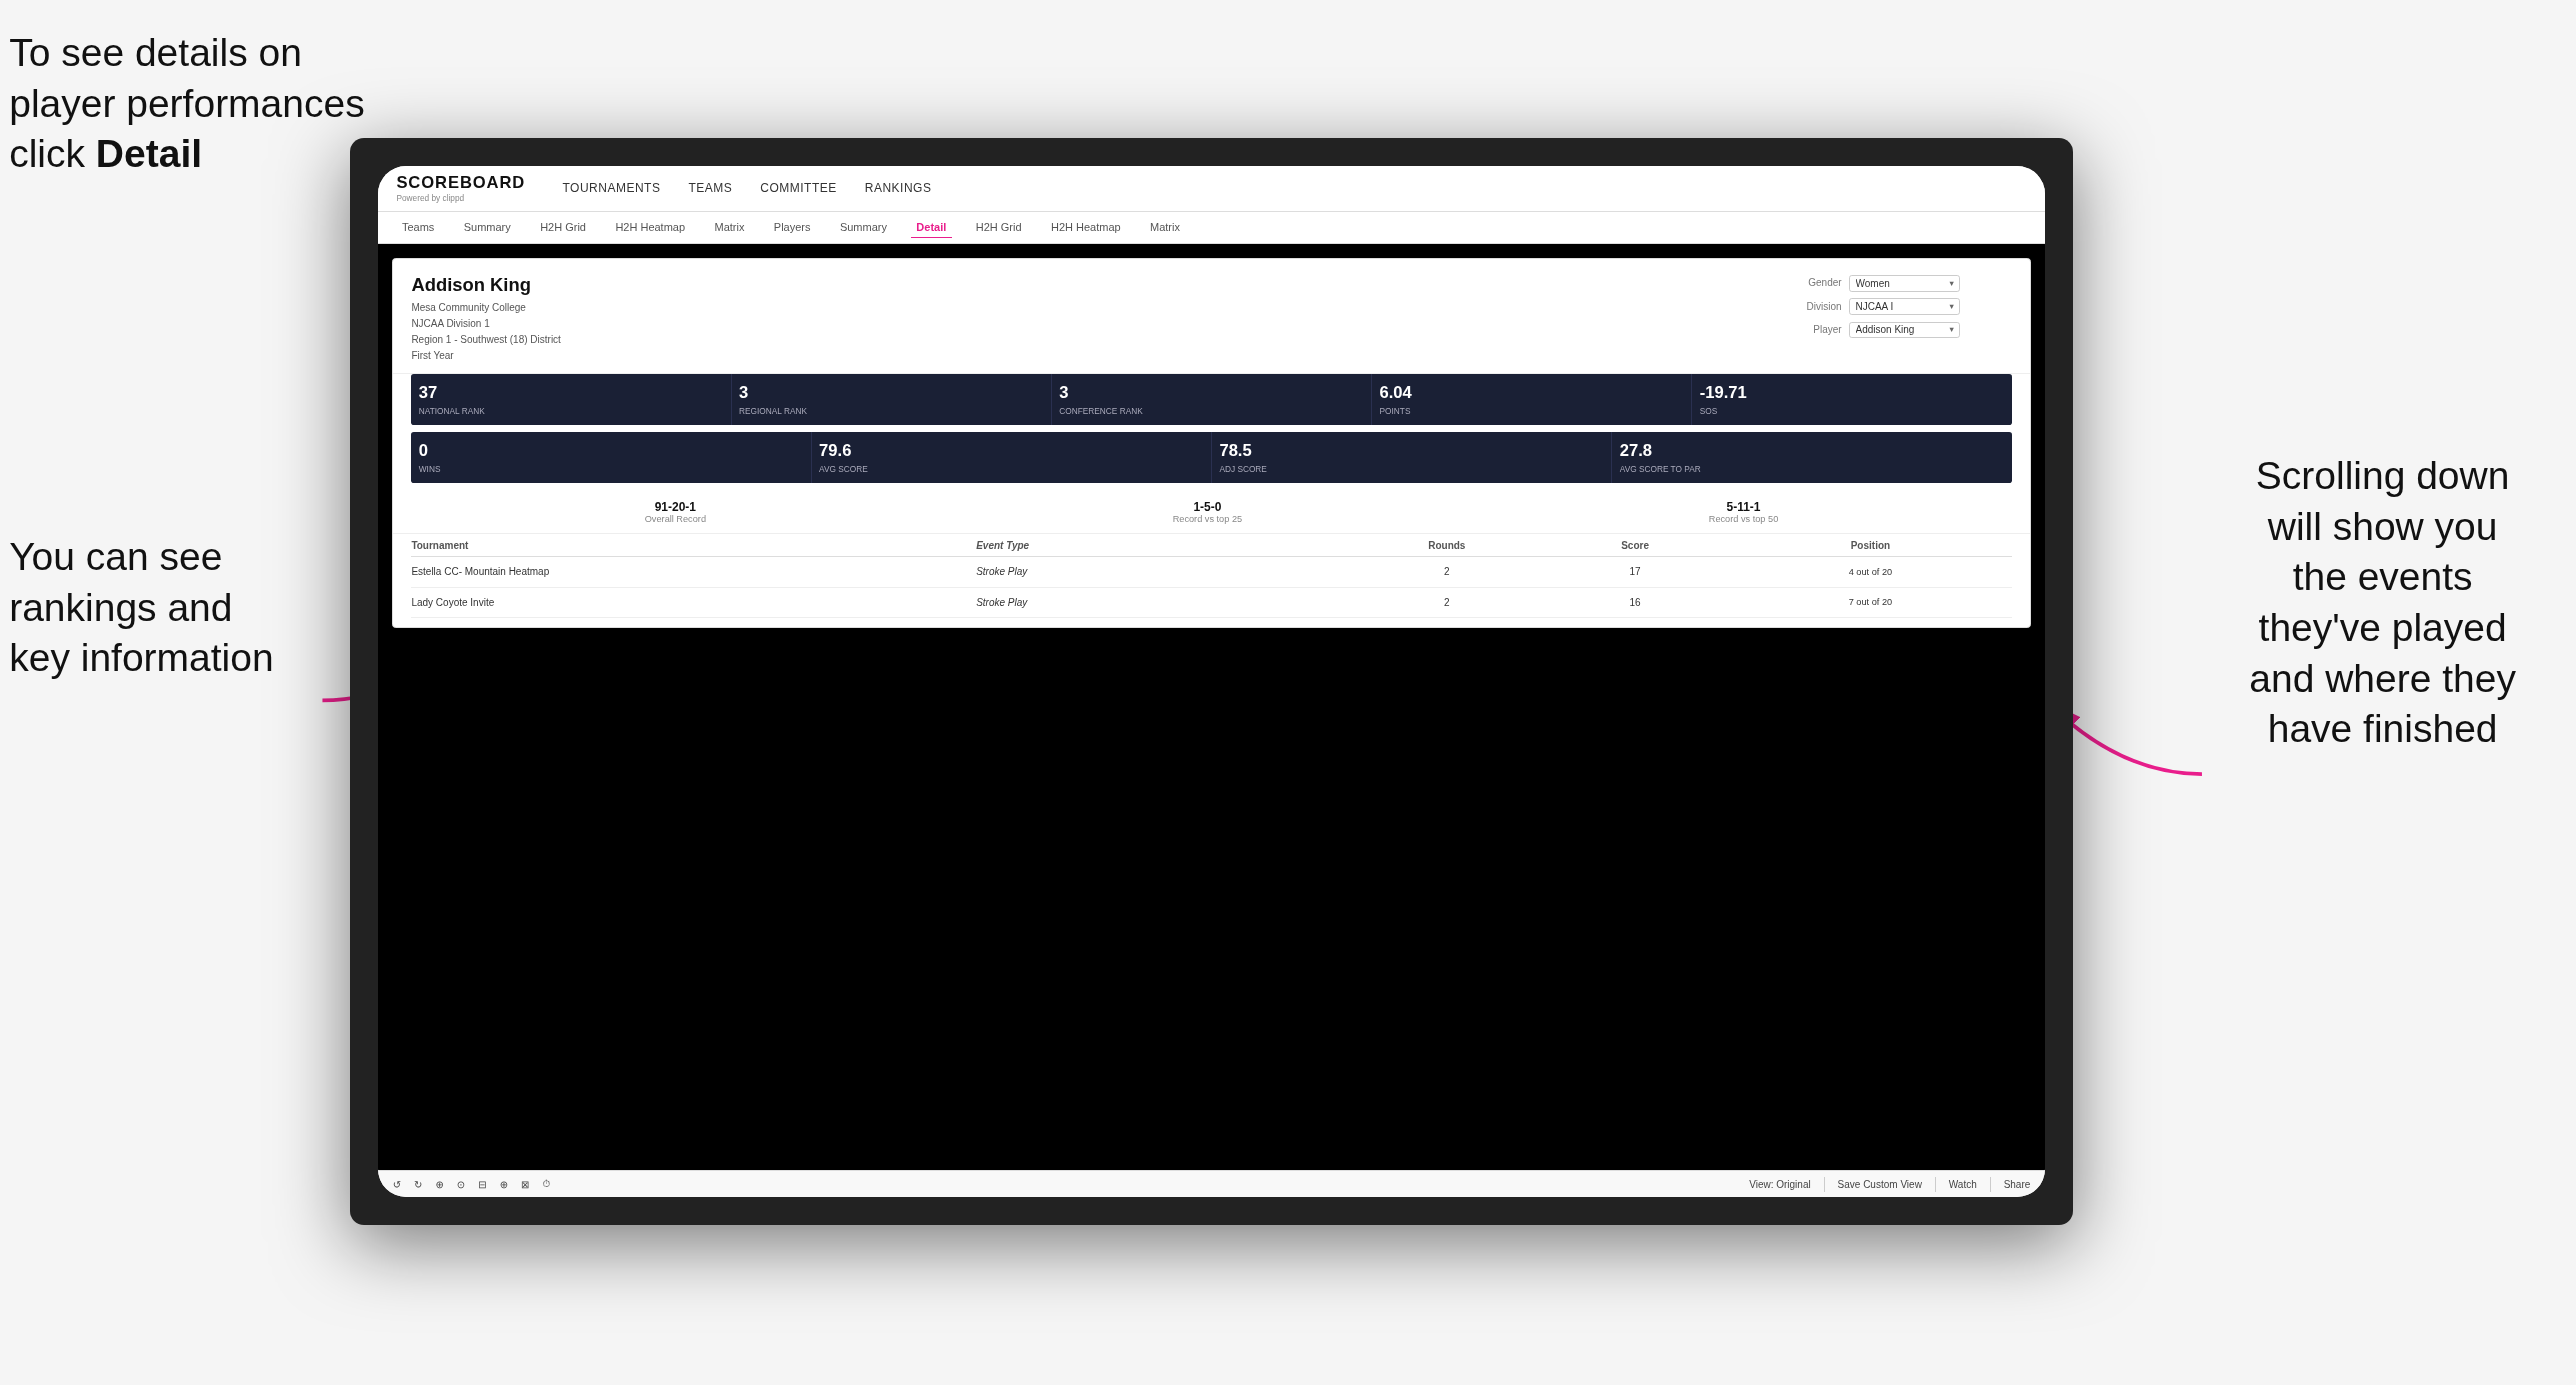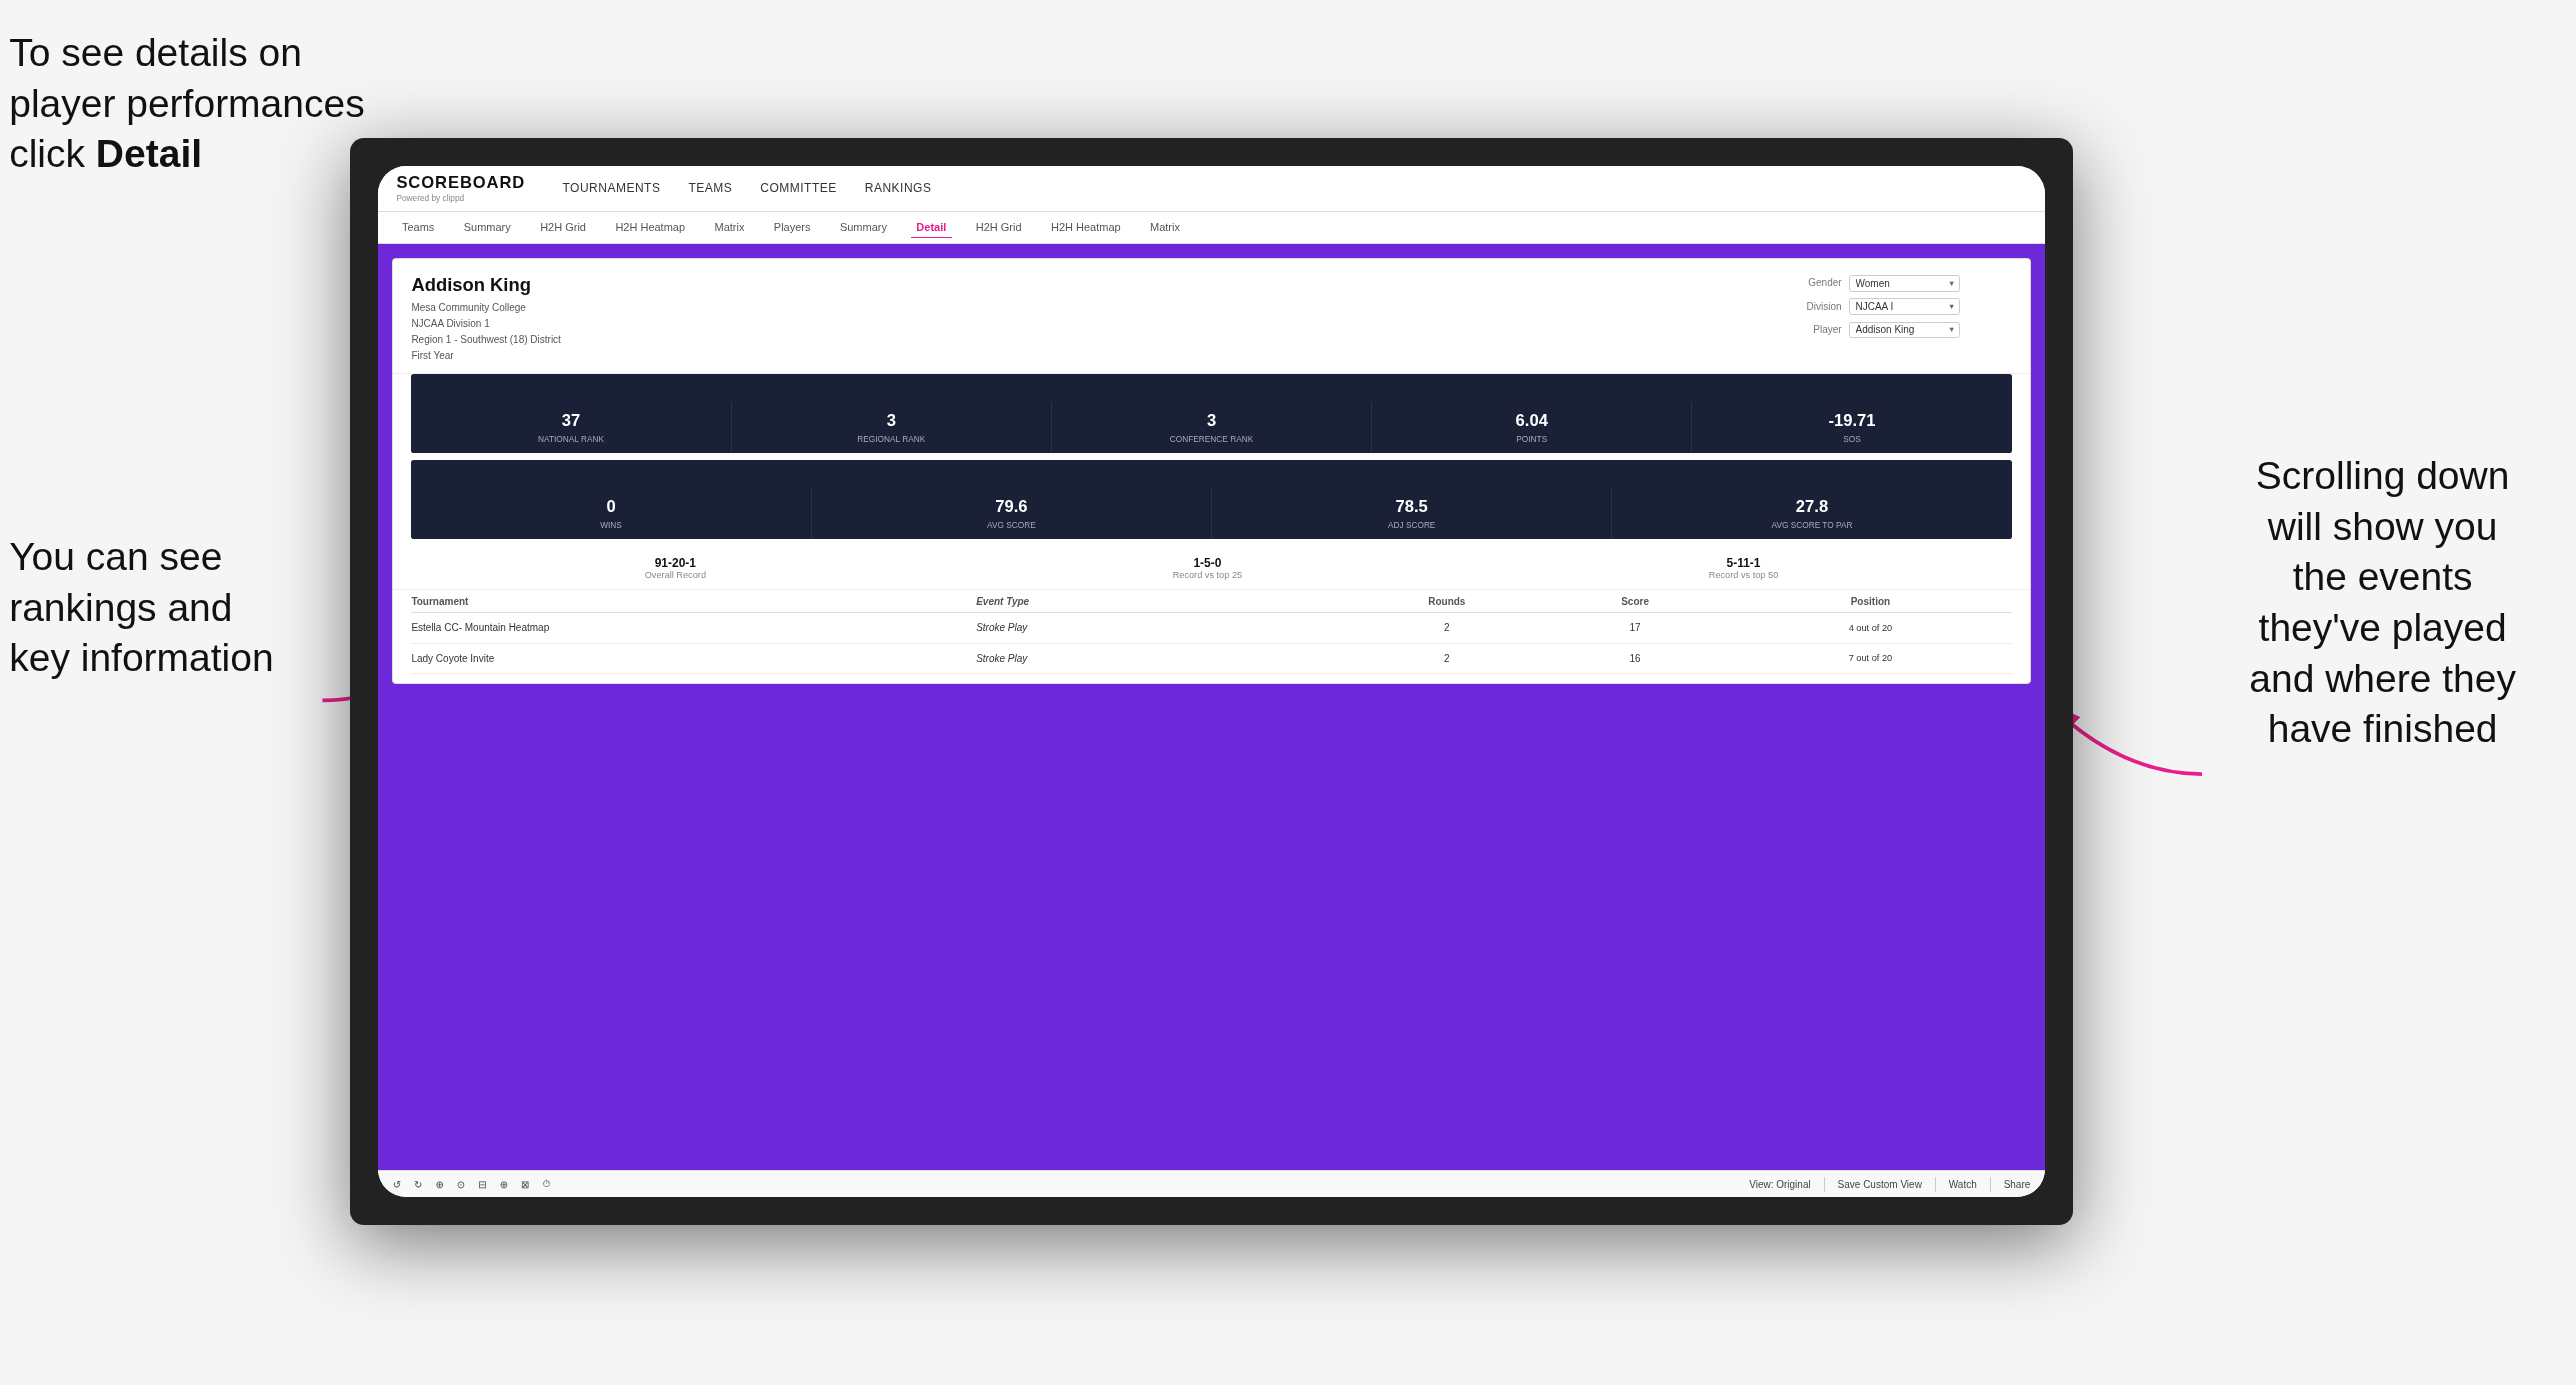--- a/index.html
+++ b/index.html
@@ -123,21 +123,21 @@
     }
     .sub-nav-item.active {
       color: #e91e8c;
       border-bottom: 1.8px solid #e91e8c;
       font-weight: bold;
     }
 
     
     .main-content {
       flex: 1;
-      background: #6d28d9;
+      background: #000000;
       overflow-y: auto;
       display: flex;
       flex-direction: column;
     }
 
     
     .player-panel {
       background: #fff;
       margin: 14px;
       border: 0.9px solid #ddd;
@@ -210,25 +210,24 @@
 
     
     .stats-grid {
       display: flex;
       background: #1a2035;
       margin: 0 18.4px 7.4px;
       border-radius: 2.8px;
     }
     .stat-cell {
       flex: 1;
-      text-align: center;
+      text-align: left;
       padding: 9.2px 7.4px;
       border-right: 0.9px solid #2a3050;
       color: #fff;
-      margin-top: 28px;
     }
     .stat-cell:last-child { border-right: none; }
     .stat-value {
       font-size: 16.6px;
       font-weight: bold;
       color: #fff;
       display: block;
     }
     .stat-label {
       font-size: 8.3px;

